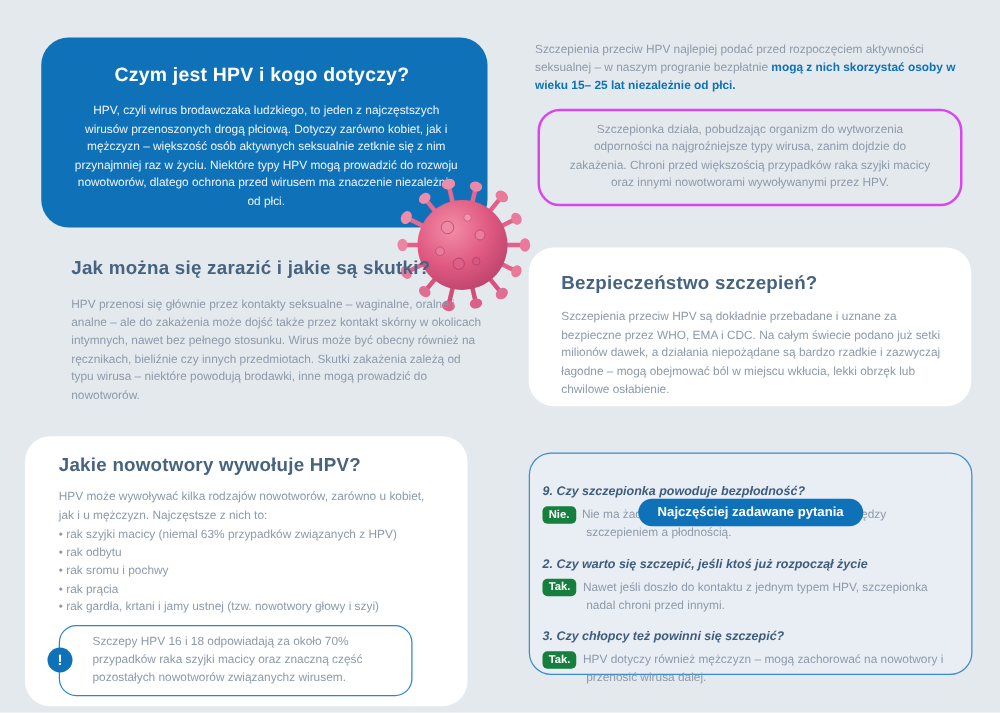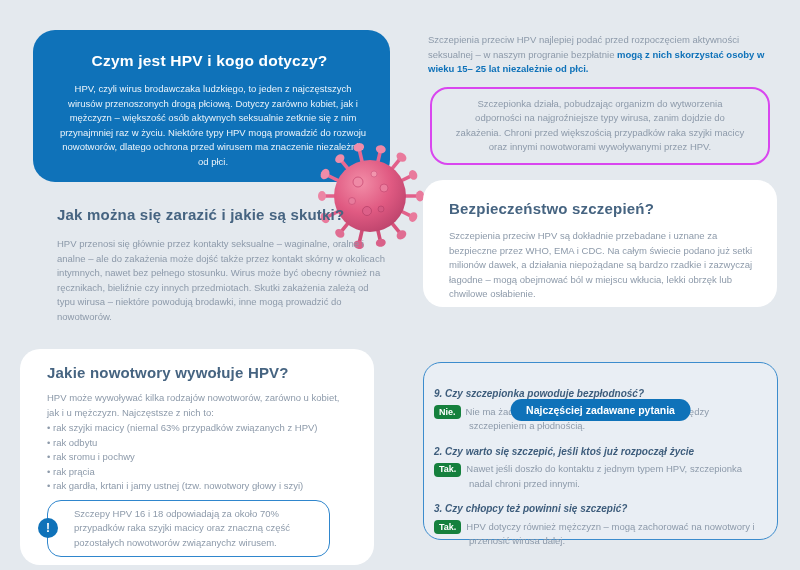--- a/index.html
+++ b/index.html
@@ -27,21 +27,21 @@
   .info-box { margin-top:10px; margin-left:2px; width:340px; border:2px solid #d946ef;
     border-radius:18px; padding:8px 22px; }
   .info-box p { text-align:center; }
 
   
   .sec-transmission { position:absolute; left:57px; top:206px; width:330px; }
   .sec-transmission h2 { margin-bottom:14px; }
 
   
   .card-white { position:absolute; background:#ffffff; border-radius:20px; }
-  .card-safety { left:423px; top:180px; width:354px; height:127px; padding:20px 24px 0 26px; }
+  .card-safety { left:423px; top:198px; width:354px; height:127px; padding:20px 24px 0 26px; }
   .card-safety h2 { margin-bottom:12px; }
   .card-cancers { left:20px; top:349px; width:354px; height:216px; padding:15px 24px 0 27px; }
   .card-cancers h2 { margin-bottom:10px; }
   .card-cancers ul { list-style:none; margin-top:1px; }
   .card-cancers li::before { content:"• "; }
 
   
   .callout { position:relative; margin-top:6px; margin-left:0px; width:283px;
     border:1.5px solid #2f86cd; border-radius:14px; padding:6px 10px 6px 26px; }
   .callout-icon { position:absolute; left:-10px; top:50%; transform:translateY(-50%);

